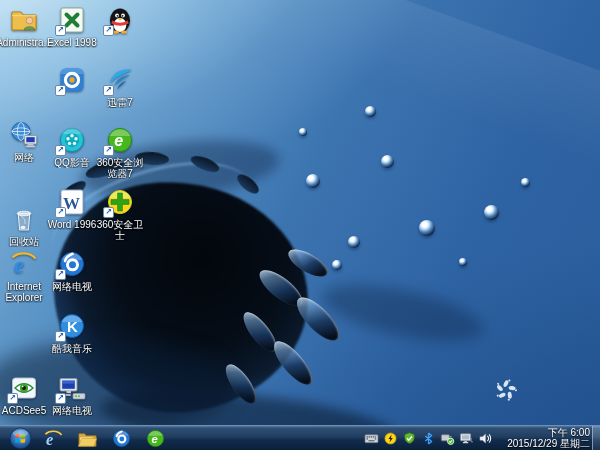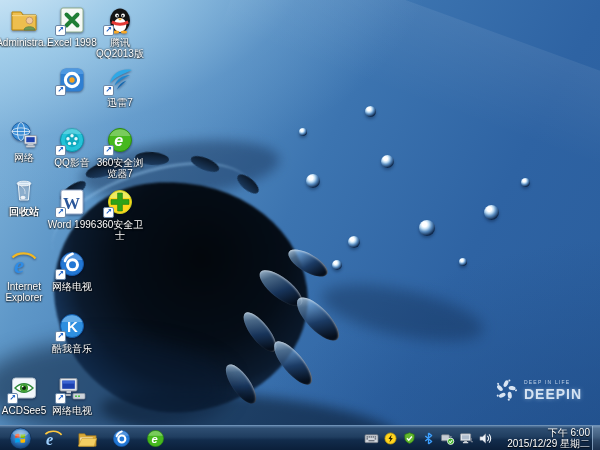--- a/index.html
+++ b/index.html
@@ -132,24 +132,20 @@
           <g transform="rotate(216 12 12)">
               <ellipse cx="12" cy="5.6" rx="2" ry="3.5" transform="rotate(28 12 5.6)"></ellipse>
               <circle cx="15.4" cy="2.6" r="1"></circle>
             </g>
           <g transform="rotate(288 12 12)">
               <ellipse cx="12" cy="5.6" rx="2" ry="3.5" transform="rotate(28 12 5.6)"></ellipse>
               <circle cx="15.4" cy="2.6" r="1"></circle>
             </g>
         </g>
       </svg>
-      <div class="txt">
-        <div class="tagline">DEEP IN LIFE</div>
-        <div class="brand">DEEPIN</div>
-      </div>
     </div>
   </div>
 
   <div id="icons">
       <div class="di" style="left: 1px; top: 5px;">
         <div class="ic">
           <svg viewBox="0 0 30 30">
             <path d="M3 7h9l2 3h13v15H3z" fill="#edbe4e" stroke="#b8860b"></path>
             <path d="M3 10h24v1.2H3z" fill="#f7d98c" opacity=".8"></path>
             <circle cx="20.5" cy="15.5" r="3.4" fill="#f0c9a0" stroke="#a97c50" stroke-width=".6"></circle>
@@ -177,21 +173,20 @@
             <circle cx="18" cy="10.5" r="1.9" fill="#fff"></circle>
             <circle cx="12.4" cy="10.8" r=".9" fill="#111"></circle>
             <circle cx="17.6" cy="10.8" r=".9" fill="#111"></circle>
             <path d="M12.6 13.4h4.8l-2.4 2.2z" fill="#f9a825"></path>
             <path d="M7.5 15.5q7.5 4.6 15 0l1.3 2.8q-8.8 5-17.6 0z" fill="#e53935"></path>
             <ellipse cx="11" cy="27" rx="3" ry="1.5" fill="#f9a825"></ellipse>
             <ellipse cx="19" cy="27" rx="3" ry="1.5" fill="#f9a825"></ellipse>
           </svg>
           <span class="sc">↗</span>
         </div>
-        <div class="lb">腾讯QQ2013版</div>
       </div>
       <div class="di" style="left: 49px; top: 65px;">
         <div class="ic">
           <svg viewBox="0 0 30 30">
             <rect x="3.5" y="3.5" width="23" height="23" rx="5.5" fill="#2f7fd2"></rect>
             <path d="M3.5 9c0-3 2.5-5.5 5.5-5.5h12c3 0 5.5 2.5 5.5 5.5z" fill="#5ba3e6" opacity=".7"></path>
             <circle cx="15" cy="15" r="6.6" fill="none" stroke="#fff" stroke-width="3.1"></circle>
             <circle cx="15" cy="15" r="2.7" fill="#f6a21d"></circle>
           </svg>
           <span class="sc">↗</span>
@@ -243,21 +238,21 @@
         <div class="ic">
           <svg viewBox="0 0 30 30">
             <circle cx="15" cy="15" r="11.5" fill="#46b81e" stroke="#2d8c10"></circle>
             <path d="M4.5 11a11.5 11.5 0 0 1 21 0z" fill="rgba(255,255,255,.28)"></path>
             <text x="9.2" y="20.8" font-size="16" font-weight="bold" font-style="italic" fill="#fff" font-family="Liberation Sans, sans-serif">e</text>
           </svg>
           <span class="sc">↗</span>
         </div>
         <div class="lb">360安全浏览器7</div>
       </div>
-      <div class="di" style="left: 1px; top: 174px; font-weight: bold;">
+      <div class="di" style="left: 1px; top: 204px;">
         <div class="ic">
           <svg viewBox="0 0 30 30">
             <path d="M9.2 9.5h11.6L19.4 26h-8.8z" fill="rgba(205,228,248,.45)" stroke="rgba(245,252,255,.9)"></path>
             <ellipse cx="15" cy="9.5" rx="6.8" ry="2.3" fill="rgba(228,242,252,.75)" stroke="#fff" stroke-width=".8"></ellipse>
             <path d="M12 12c3 1.5 4.5 4.5 4 8" stroke="rgba(255,255,255,.55)" fill="none"></path>
             <ellipse cx="14" cy="23.5" rx="2.6" ry="1.7" fill="rgba(255,255,255,.85)"></ellipse>
           </svg>
         </div>
         <div class="lb">回收站</div>
       </div>

